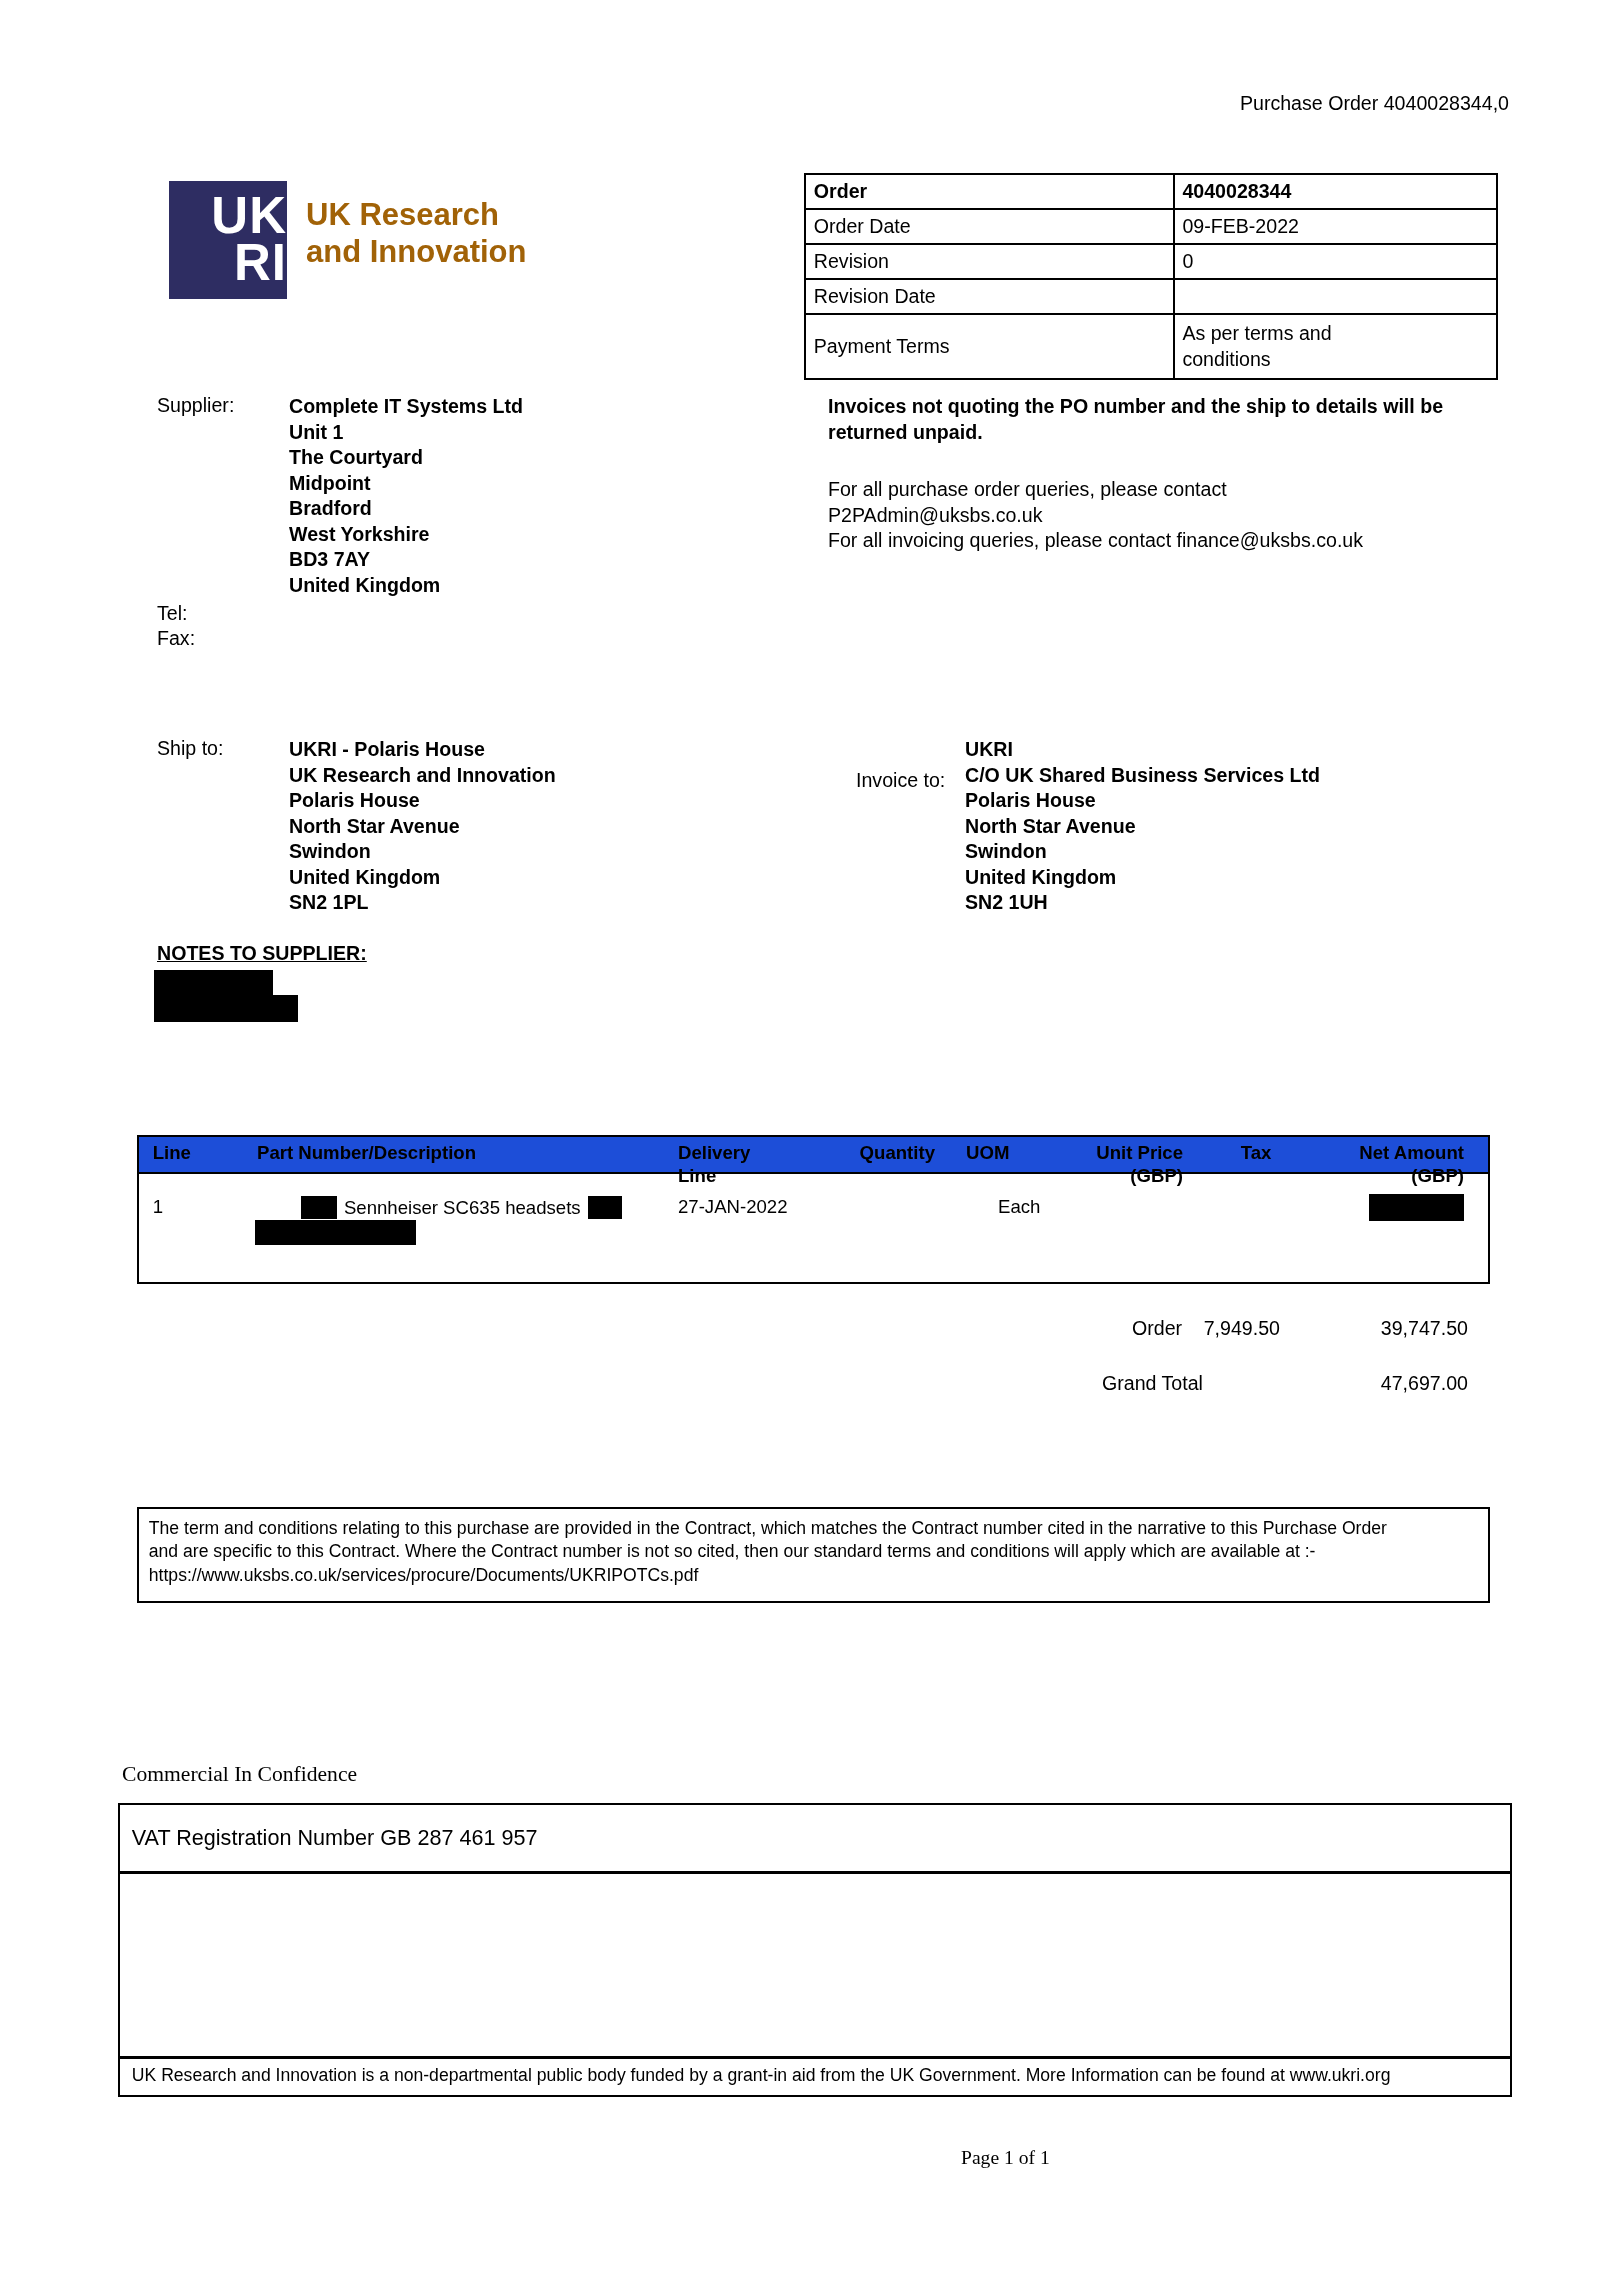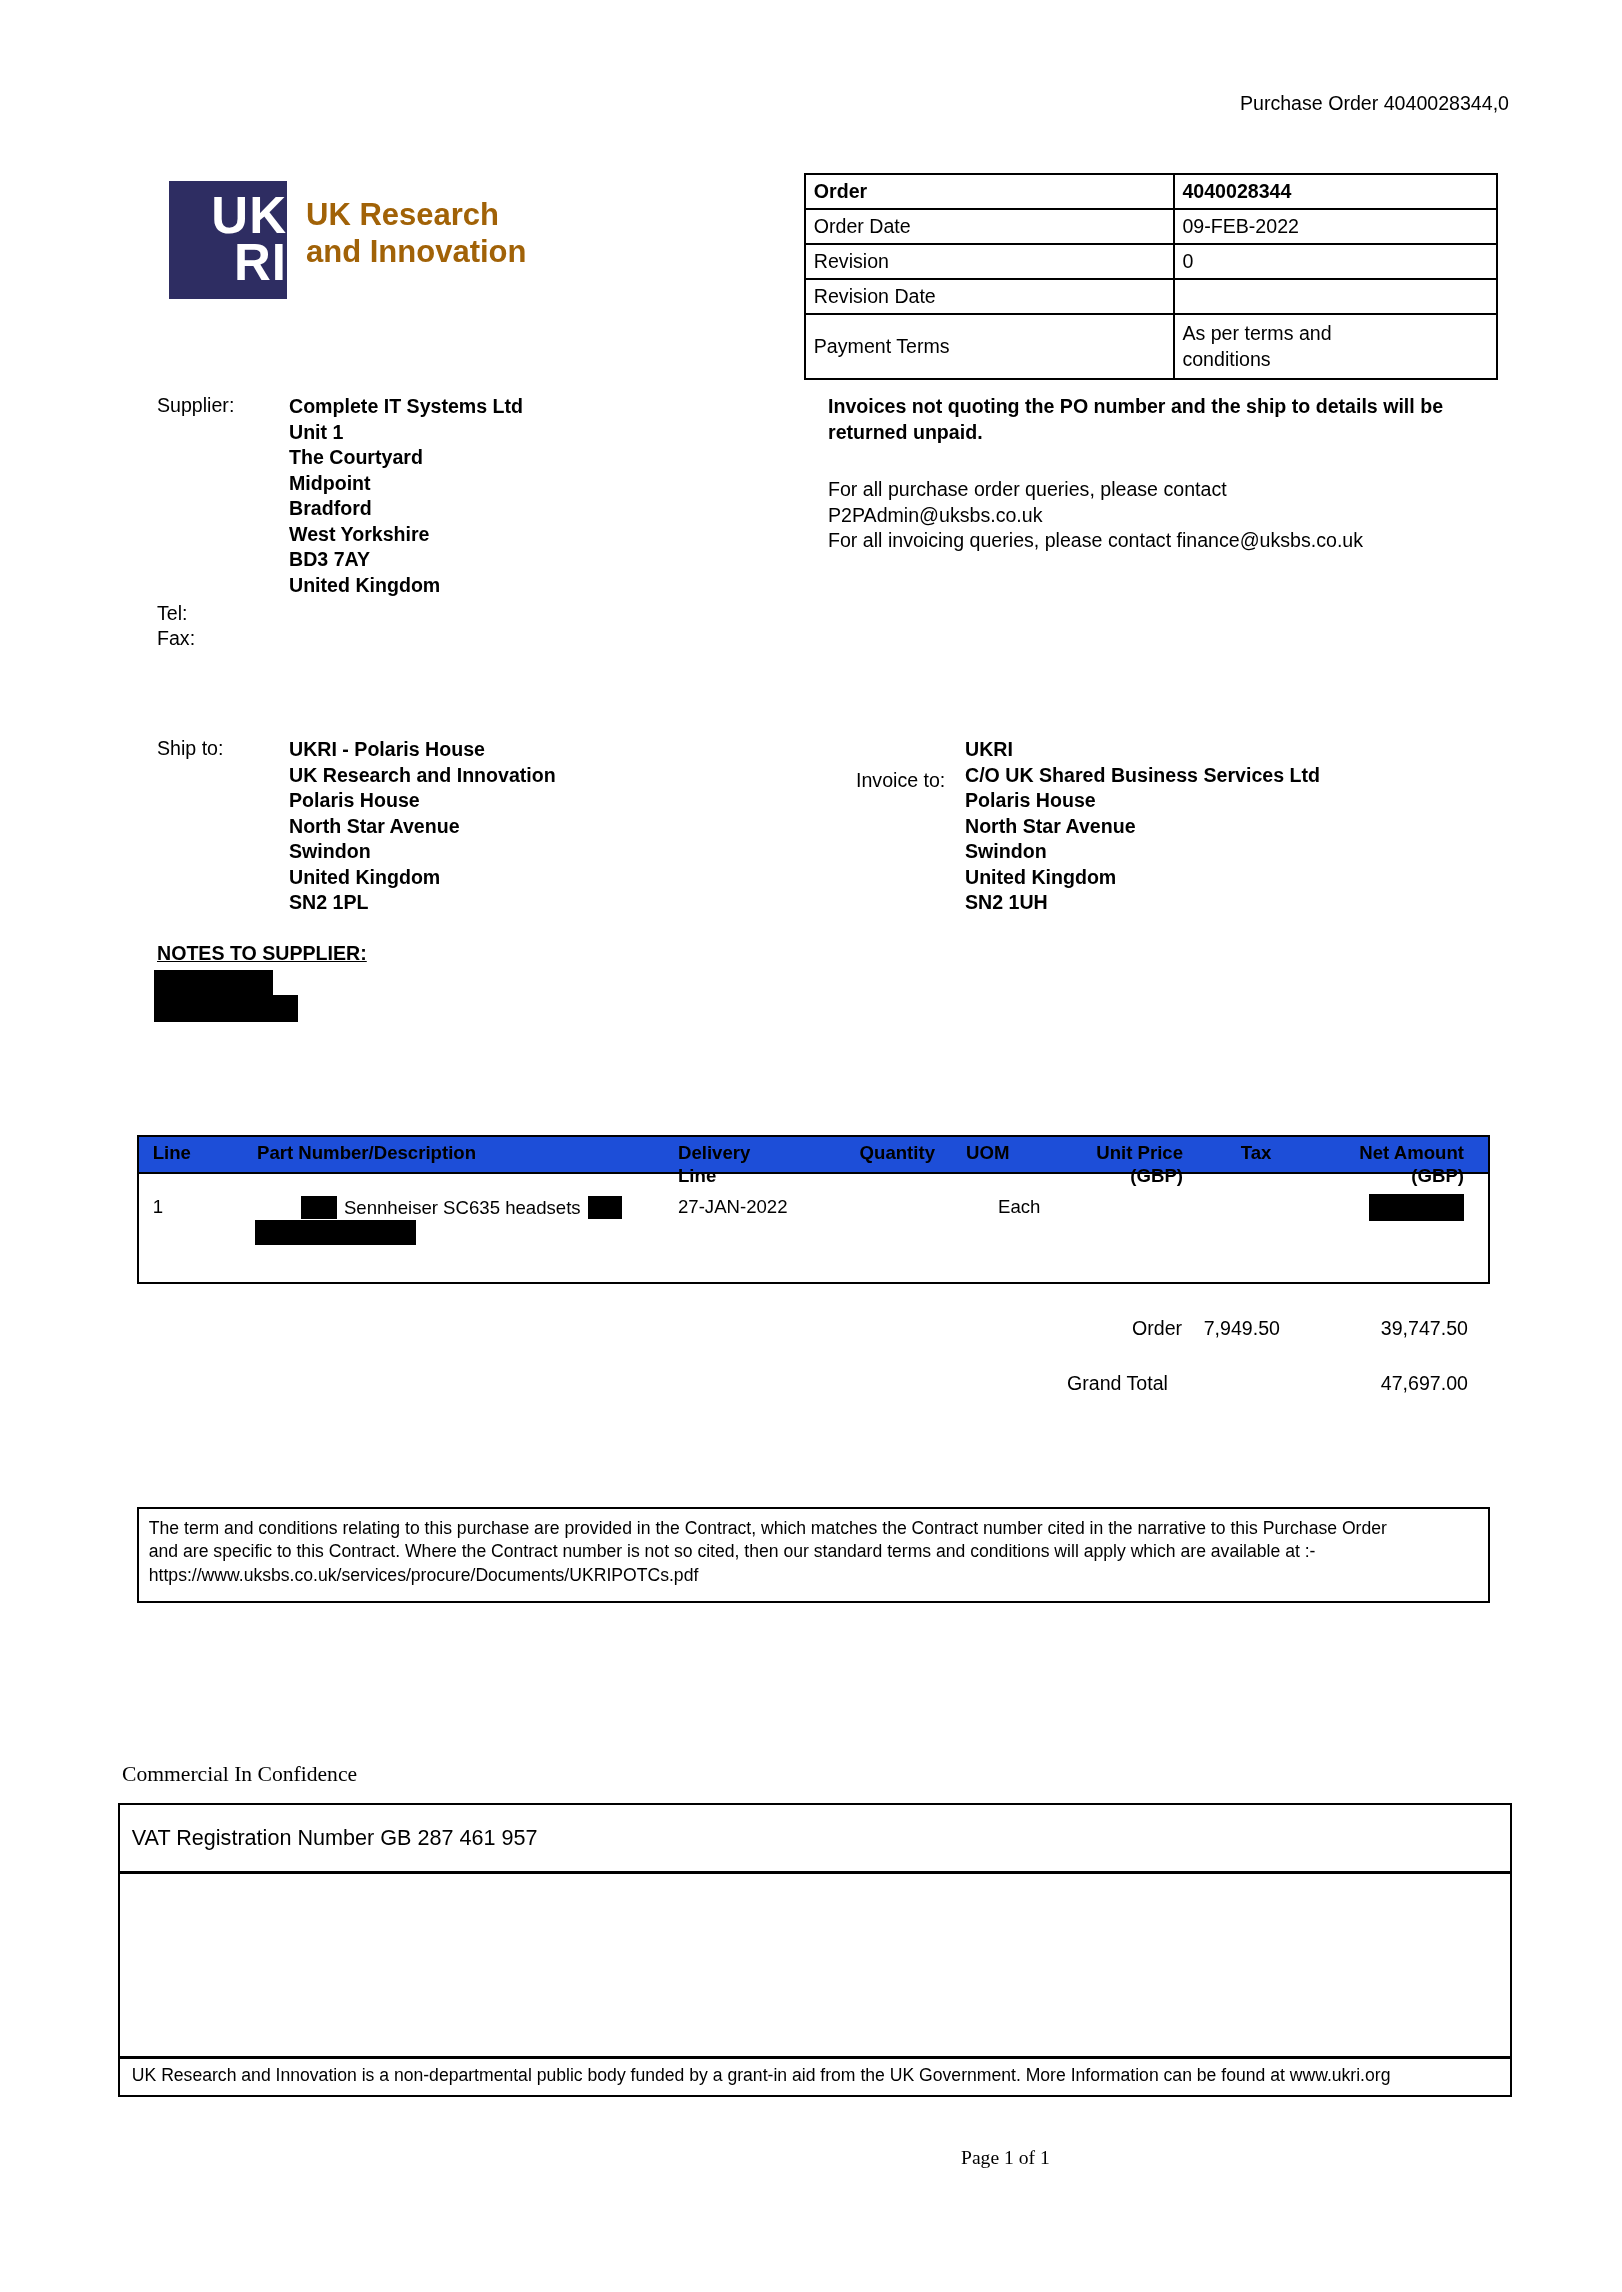--- a/index.html
+++ b/index.html
@@ -210,21 +210,21 @@
       <div class="bc" style="left:827px;margin-left:32px;">Each</div>
       <div class="bc num-r" style="left:912px;width:132px;"></div>
       <div class="bc c" style="left:1073px;width:88px;"></div>
       <div class="redact" style="left:1230px;top:1px;width:95px;height:27.4px;"></div>
     </div>
   </div>
 
   <div class="abs tot" style="left:1132px;top:1317px;">Order</div>
   <div class="abs tot num-r" style="left:1162px;top:1317px;width:118px;">7,949.50</div>
   <div class="abs tot num-r" style="left:1350px;top:1317px;width:118px;">39,747.50</div>
-  <div class="abs tot" style="left:1067px;top:1372px;">Grand Total</div>
+  <div class="abs tot" style="left:1102px;top:1372px;">Grand Total</div>
   <div class="abs tot num-r" style="left:1350px;top:1372px;width:118px;">47,697.00</div>
 
   <div class="abs terms-box">
     <div class="inner">The term and conditions relating to this purchase are provided in the Contract, which matches the Contract number cited in the narrative to this Purchase Order and are specific to this Contract. Where the Contract number is not so cited, then our standard terms and conditions will apply which are available at :- https://www.uksbs.co.uk/services/procure/Documents/UKRIPOTCs.pdf</div>
   </div>
 
   <div class="abs commercial serif">Commercial In Confidence</div>
 
   <div class="abs bottom-box">
     <div class="vat-row">VAT Registration Number GB 287 461 957</div>

